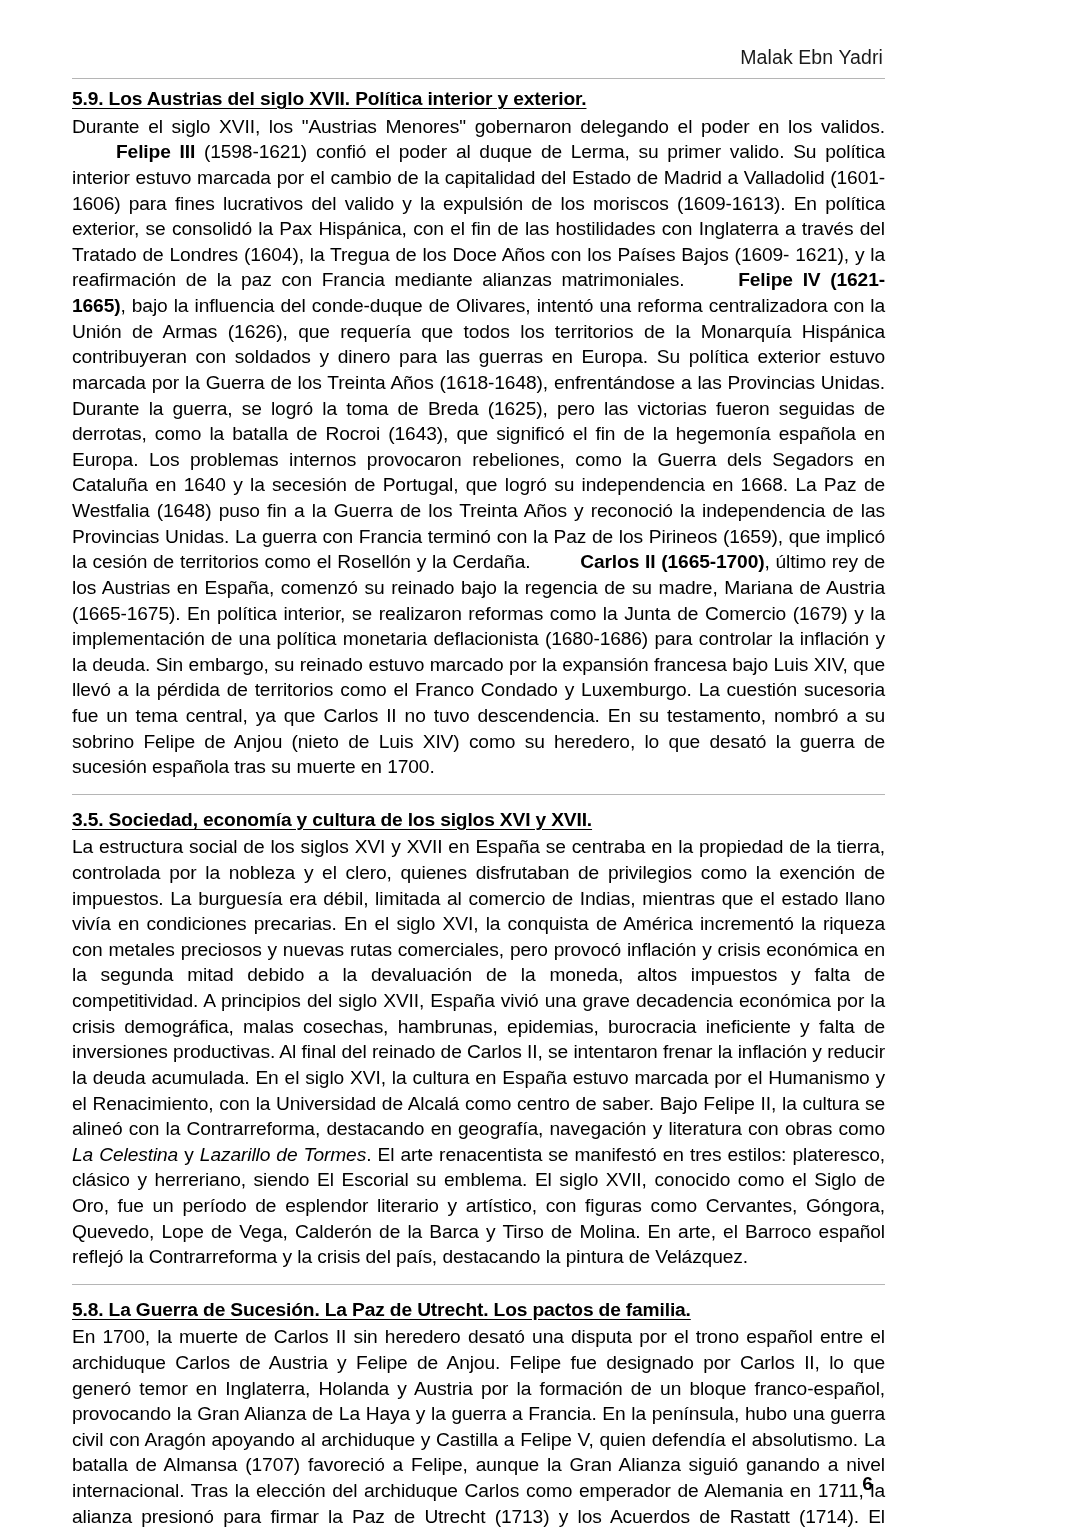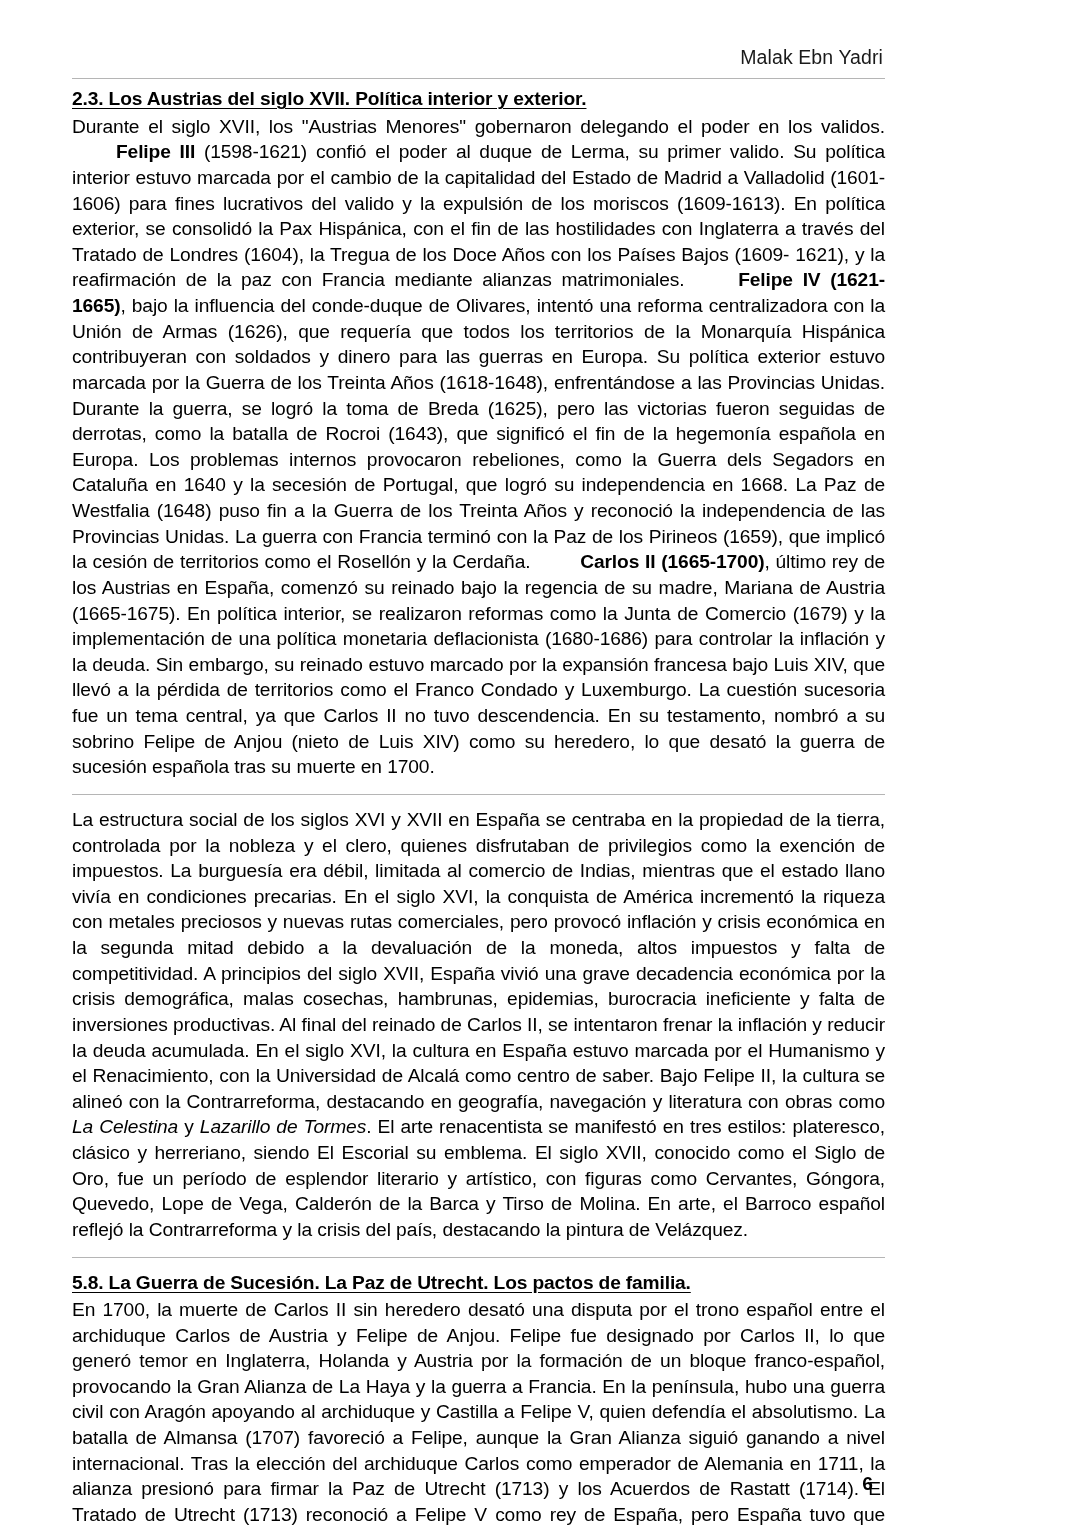--- a/index.html
+++ b/index.html
@@ -77,27 +77,28 @@
 </head>
 <body>
 
 <div class="page">
 
   <div class="running-head">Malak Ebn Yadri</div>
 
   <hr class="rule">
 
   <div class="section-block">
-    <h2 class="section-title">2.3. Los Austrias del siglo XVII. Política interior y exterior.</h2>
+    <h2 class="section-title">5.9. Los Austrias del siglo XVII. Política interior y exterior.</h2>
     <p class="body-text"><span>Durante el siglo XVII, los "Austrias Menores" gobernaron delegando el poder en los validos. </span><b>Felipe III</b><span> (1598-1621) confió el poder al duque de Lerma, su primer valido. Su política interior estuvo marcada por el cambio de la capitalidad del Estado de Madrid a Valladolid (1601-1606) para fines lucrativos del valido y la expulsión de los moriscos (1609-1613). En política exterior, se consolidó la Pax Hispánica, con el fin de las hostilidades con Inglaterra a través del Tratado de Londres (1604), la Tregua de los Doce Años con los Países Bajos (1609- 1621), y la reafirmación de la paz con Francia mediante alianzas matrimoniales. </span><b>Felipe IV (1621-1665)</b><span>, bajo la influencia del conde-duque de Olivares, intentó una reforma centralizadora con la Unión de Armas (1626), que requería que todos los territorios de la Monarquía Hispánica contribuyeran con soldados y dinero para las guerras en Europa. Su política exterior estuvo marcada por la Guerra de los Treinta Años (1618-1648), enfrentándose a las Provincias Unidas. Durante la guerra, se logró la toma de Breda (1625), pero las victorias fueron seguidas de derrotas, como la batalla de Rocroi (1643), que significó el fin de la hegemonía española en Europa. Los problemas internos provocaron rebeliones, como la Guerra dels Segadors en Cataluña en 1640 y la secesión de Portugal, que logró su independencia en 1668. La Paz de Westfalia (1648) puso fin a la Guerra de los Treinta Años y reconoció la independencia de las Provincias Unidas. La guerra con Francia terminó con la Paz de los Pirineos (1659), que implicó la cesión de territorios como el Rosellón y la Cerdaña. </span><b>Carlos II (1665-1700)</b><span>, último rey de los Austrias en España, comenzó su reinado bajo la regencia de su madre, Mariana de Austria (1665-1675). En política interior, se realizaron reformas como la Junta de Comercio (1679) y la implementación de una política monetaria deflacionista (1680-1686) para controlar la inflación y la deuda. Sin embargo, su reinado estuvo marcado por la expansión francesa bajo Luis XIV, que llevó a la pérdida de territorios como el Franco Condado y Luxemburgo. La cuestión sucesoria fue un tema central, ya que Carlos II no tuvo descendencia. En su testamento, nombró a su sobrino Felipe de Anjou (nieto de Luis XIV) como su heredero, lo que desató la guerra de sucesión española tras su muerte en 1700.</span></p>
   </div>
 
   <hr class="rule section-rule">
 
   <div class="section-block">
+    <h2 class="section-title">3.5. Sociedad, economía y cultura de los siglos XVI y XVII.</h2>
     <p class="body-text"><span>La estructura social de los siglos XVI y XVII en España se centraba en la propiedad de la tierra, controlada por la nobleza y el clero, quienes disfrutaban de privilegios como la exención de impuestos. La burguesía era débil, limitada al comercio de Indias, mientras que el estado llano vivía en condiciones precarias. En el siglo XVI, la conquista de América incrementó la riqueza con metales preciosos y nuevas rutas comerciales, pero provocó inflación y crisis económica en la segunda mitad debido a la devaluación de la moneda, altos impuestos y falta de competitividad. A principios del siglo XVII, España vivió una grave decadencia económica por la crisis demográfica, malas cosechas, hambrunas, epidemias, burocracia ineficiente y falta de inversiones productivas. Al final del reinado de Carlos II, se intentaron frenar la inflación y reducir la deuda acumulada. En el siglo XVI, la cultura en España estuvo marcada por el Humanismo y el Renacimiento, con la Universidad de Alcalá como centro de saber. Bajo Felipe II, la cultura se alineó con la Contrarreforma, destacando en geografía, navegación y literatura con obras como </span><i>La Celestina</i><span> y </span><i>Lazarillo de Tormes</i><span>. El arte renacentista se manifestó en tres estilos: plateresco, clásico y herreriano, siendo El Escorial su emblema. El siglo XVII, conocido como el Siglo de Oro, fue un período de esplendor literario y artístico, con figuras como Cervantes, Góngora, Quevedo, Lope de Vega, Calderón de la Barca y Tirso de Molina. En arte, el Barroco español reflejó la Contrarreforma y la crisis del país, destacando la pintura de Velázquez.</span></p>
   </div>
 
   <hr class="rule section-rule">
 
   <div class="section-block">
     <h2 class="section-title">5.8. La Guerra de Sucesión. La Paz de Utrecht. Los pactos de familia.</h2>
     <p class="body-text"><span>En 1700, la muerte de Carlos II sin heredero desató una disputa por el trono español entre el archiduque Carlos de Austria y Felipe de Anjou. Felipe fue designado por Carlos II, lo que generó temor en Inglaterra, Holanda y Austria por la formación de un bloque franco-español, provocando la Gran Alianza de La Haya y la guerra a Francia. En la península, hubo una guerra civil con Aragón apoyando al archiduque y Castilla a Felipe V, quien defendía el absolutismo. La batalla de Almansa (1707) favoreció a Felipe, aunque la Gran Alianza siguió ganando a nivel internacional. Tras la elección del archiduque Carlos como emperador de Alemania en 1711, la alianza presionó para firmar la Paz de Utrecht (1713) y los Acuerdos de Rastatt (1714). El Tratado de Utrecht (1713) reconoció a Felipe V como rey de España, pero España tuvo que ceder varios territorios: Gibraltar y Menorca a Inglaterra, Sicilia a Saboya, Flandes, Milán, Nápoles y Cerdeña a Austria, y Sacramento a Portugal. Además, se concedió a Inglaterra el asiento de negros y el navío de permiso, favoreciendo el comercio británico. La paz cambió el mapa de Europa, reduciendo la hegemonía de Francia y estableciendo un equilibrio entre tres grandes potencias: Austria, Francia e Inglaterra, relegando a España a una posición secundaria. Tras la Paz de Utrecht, la política exterior de España se centró en recuperar Gibraltar y Menorca, y en asegurar la posición de los Borbones en Italia, lo que llevó a la firma de los Pactos de Familia, una serie de alianzas con Francia.</span></p>
   </div>
 

